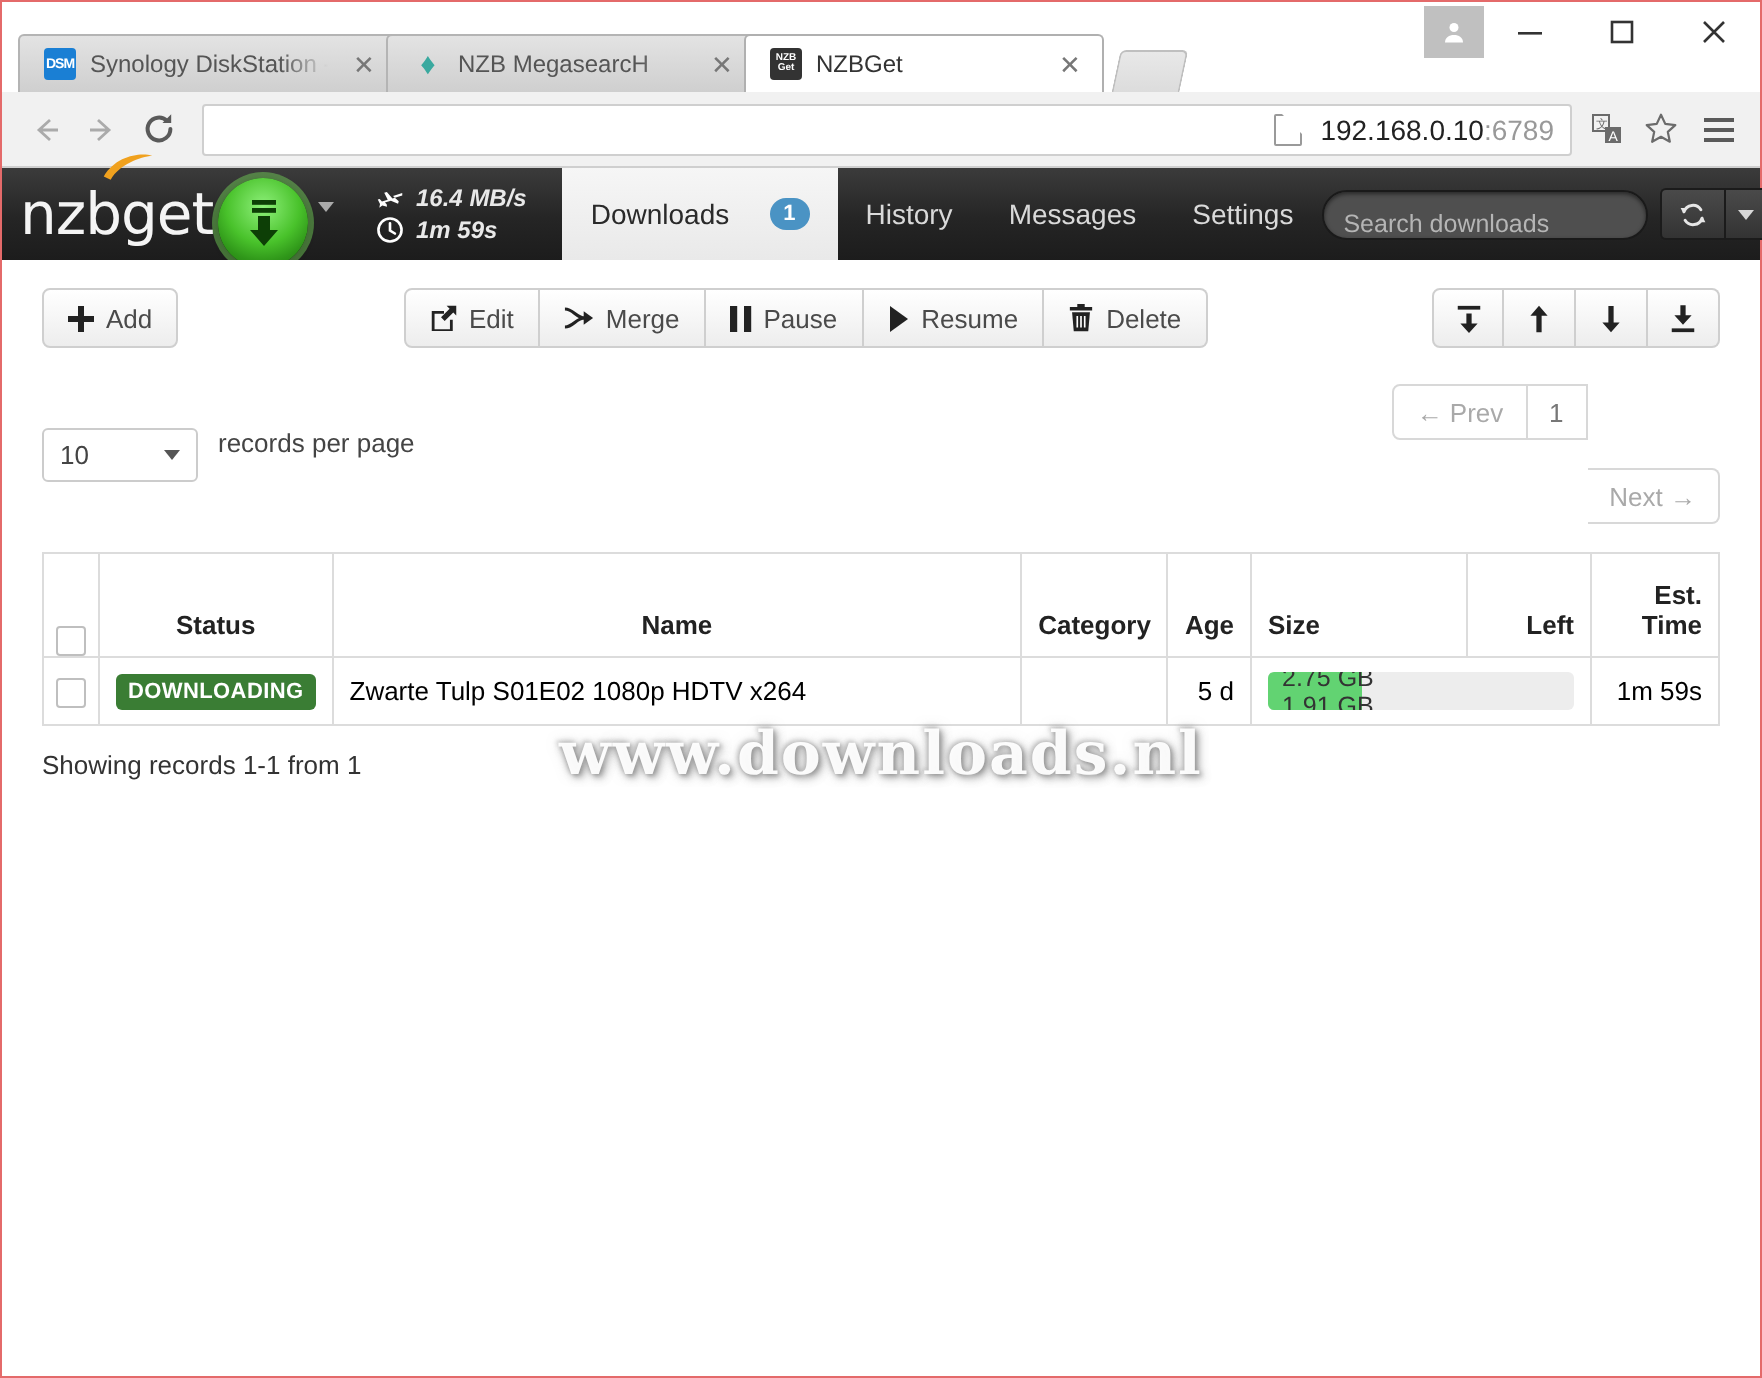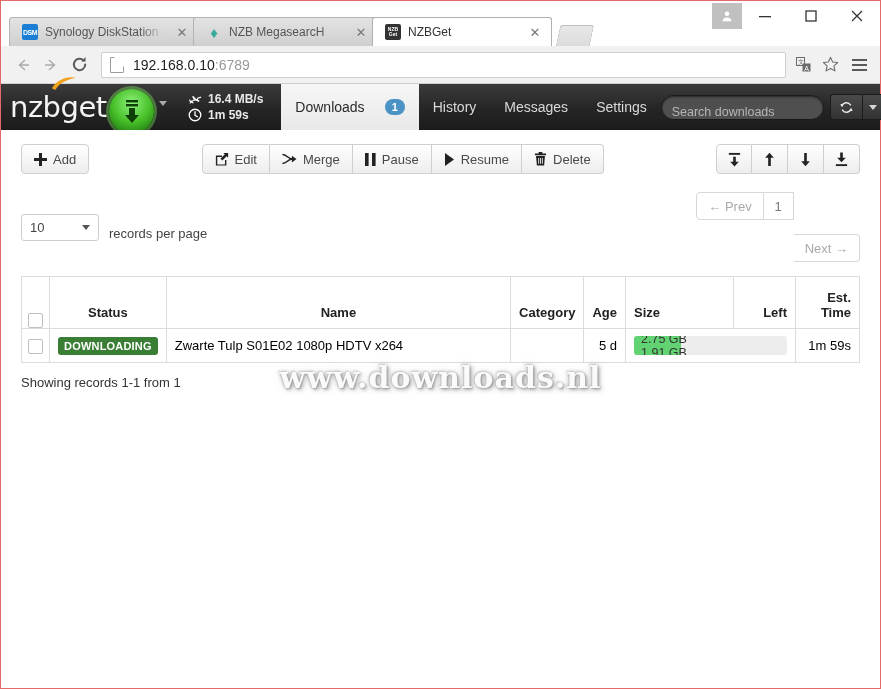--- a/index.html
+++ b/index.html
@@ -137,20 +137,21 @@
     flex: 1 1 auto;
     height: 26px;
     background: #ffffff;
     border: 1px solid #cfcfcf;
     border-radius: 2px;
     margin: 0 6px 0 8px;
     display: flex; align-items: center;
     padding: 0 8px;
     font-size: 14px;
     color: #222;
+    justify-content: flex-end;
   }
   .page-icon {
     width: 14px; height: 16px;
     border: 1px solid #9a9a9a;
     border-radius: 1px;
     margin-right: 9px;
     flex: 0 0 auto;
     background: #fff;
     position: relative;
   }
@@ -225,20 +226,21 @@
   }
   .stats {
     display: flex; flex-direction: column;
     justify-content: center;
     gap: 2px;
     padding-left: 12px;
     color: #e9e9e9;
     font-size: 12px;
     font-weight: bold;
     flex: 0 0 auto;
+    font-style: italic;
   }
   .stat-line { display: flex; align-items: center; gap: 6px; }
   .stat-line svg { width: 14px; height: 14px; flex: 0 0 14px; }
 
   .nav-tabs {
     display: flex; align-items: stretch;
     margin-left: 18px;
     flex: 1 1 auto;
   }
   .nav-tab {
@@ -349,21 +351,21 @@
     color: #444;
     justify-content: space-between;
   }
   .ppselect .caret {
     width: 0; height: 0;
     border-left: 4px solid transparent;
     border-right: 4px solid transparent;
     border-top: 5px solid #555;
   }
   .pp-label { margin-left: 10px; font-size: 13px; color: #444; }
-  .pp-left { display: flex; align-items: flex-end; }
+  .pp-left { display: flex; align-items: flex-start; }
 
   .pager { display: flex; }
   .pager-btn {
     height: 28px;
     min-width: 42px;
     border: 1px solid #d8d8d8;
     background: #fff;
     display: flex; align-items: center; justify-content: center;
     padding: 0 11px;
     font-size: 13px;

